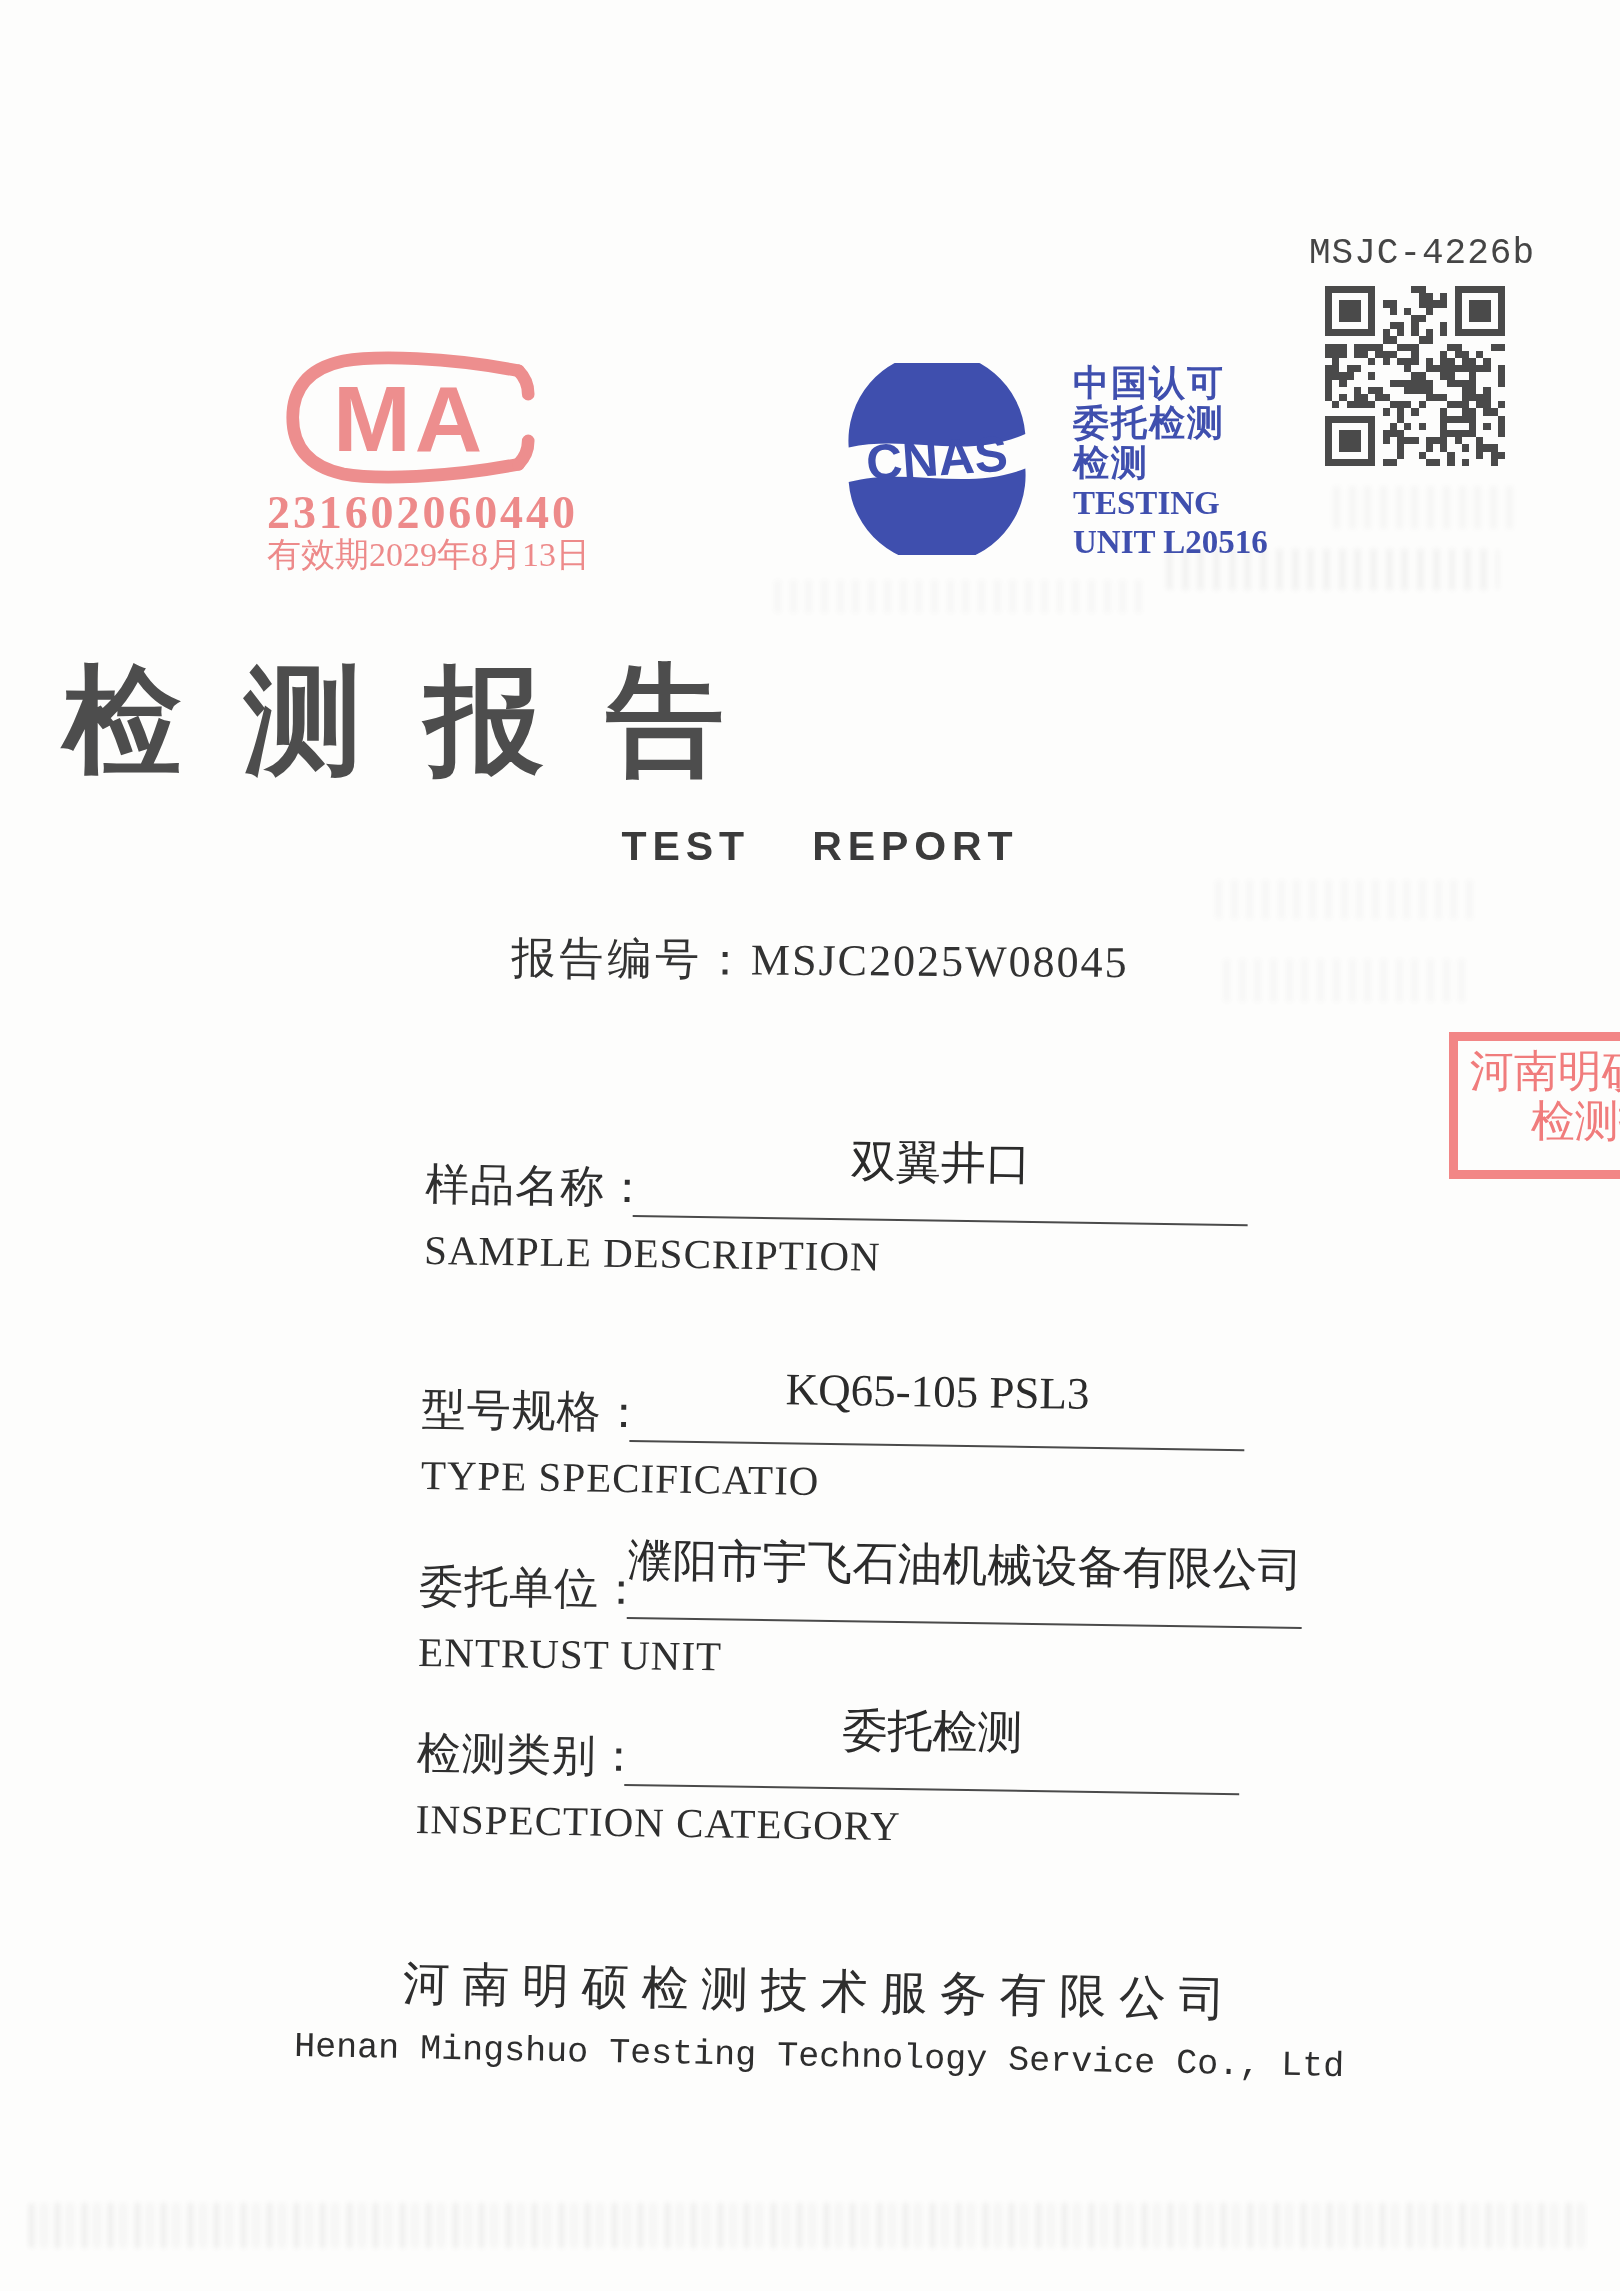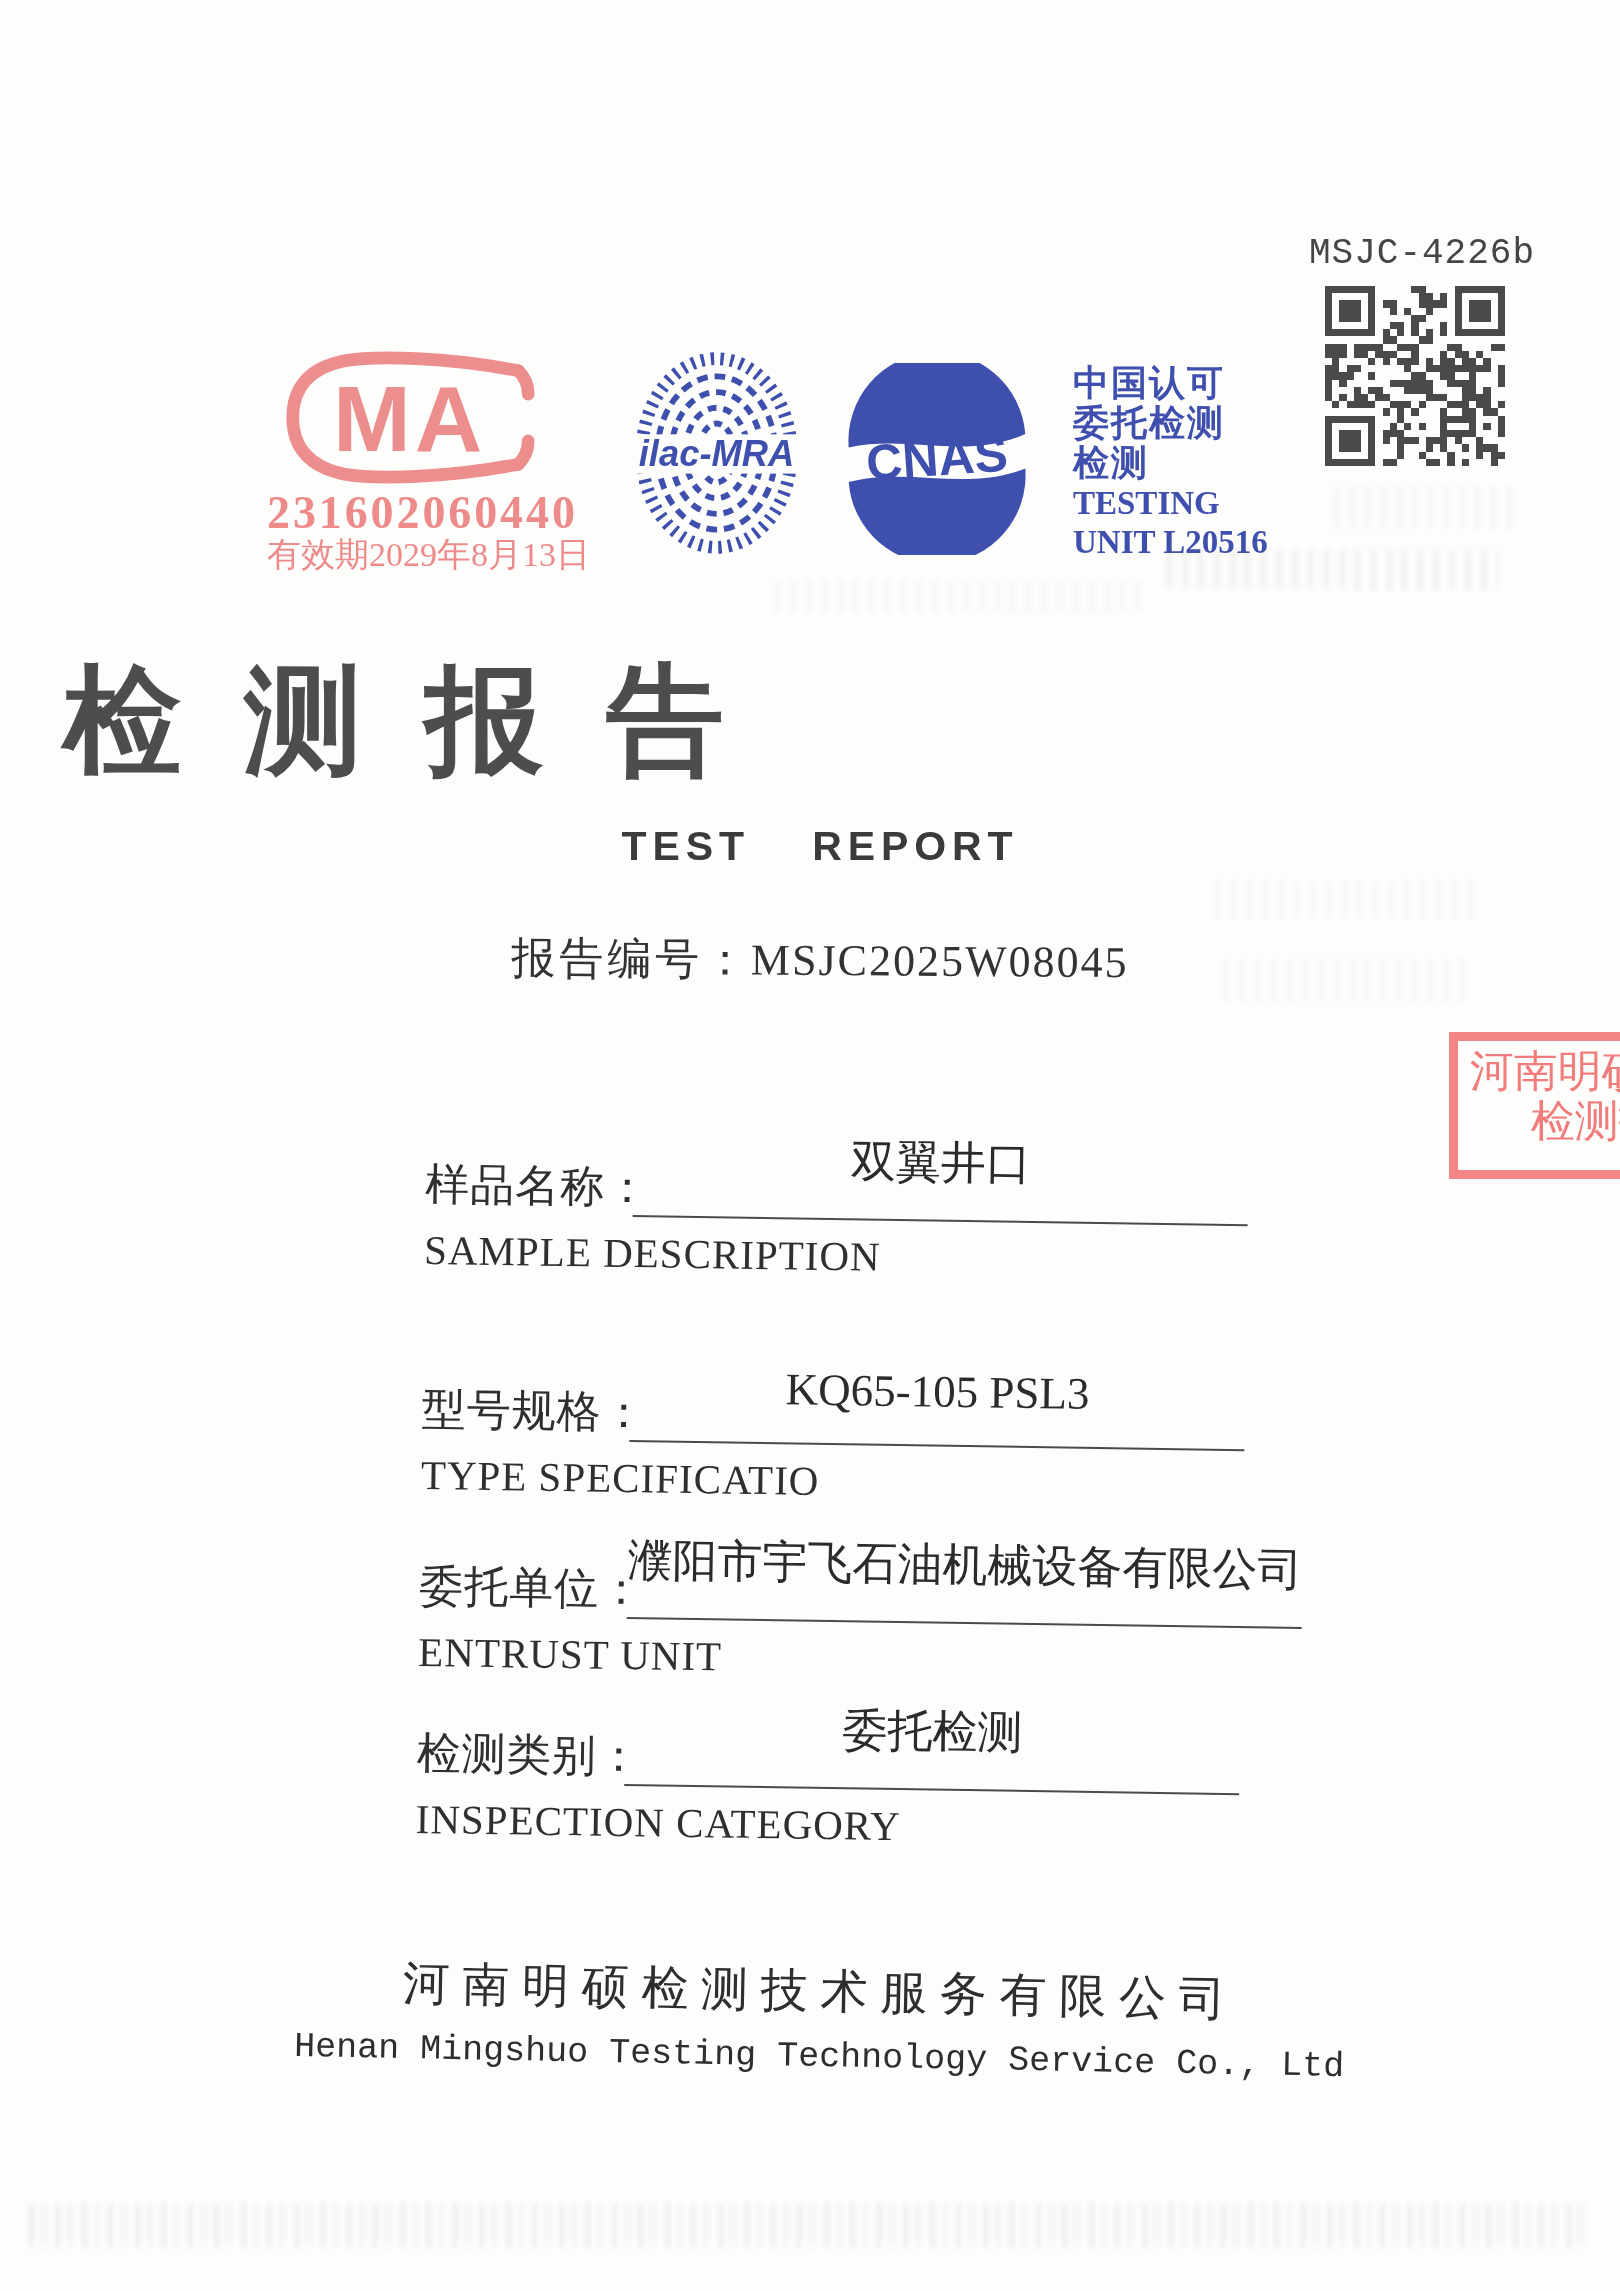--- a/index.html
+++ b/index.html
@@ -420,33 +420,20 @@
         <path d="M 242 22 C 170 8 95 6 62 12 C 24 20 10 42 10 70 C 10 98 24 120 62 128 C 95 134 170 132 242 118"></path>
         <path d="M 242 22 C 250 30 252 38 252 46"></path>
         <path d="M 252 94 C 252 102 250 110 242 118"></path>
       </g>
       <text x="130" y="104" text-anchor="middle" font-family="Liberation Sans, sans-serif" font-size="96" font-weight="bold" letter-spacing="4" fill="#ec8585">MA</text>
     </svg>
     <div class="cma-number">231602060440</div>
     <div class="cma-validity">有效期2029年8月13日</div>
   </div>
 
-  <div class="ilac">
-    <svg width="167" height="208" viewBox="0 0 170 210">
-      <g fill="none" stroke="#3f4fae">
-        <ellipse cx="85" cy="105" rx="76" ry="96" stroke-width="13" stroke-dasharray="3.5 6.5"></ellipse>
-        <ellipse cx="85" cy="105" rx="60" ry="78" stroke-width="6" stroke-dasharray="11 7"></ellipse>
-        <ellipse cx="85" cy="105" rx="46" ry="62" stroke-width="6" stroke-dasharray="10 7"></ellipse>
-        <ellipse cx="85" cy="105" rx="32" ry="46" stroke-width="6" stroke-dasharray="9 7"></ellipse>
-        <ellipse cx="85" cy="105" rx="18" ry="30" stroke-width="6" stroke-dasharray="8 6"></ellipse>
-      </g>
-      <rect x="-4" y="86" width="178" height="40" fill="#fdfdfc"></rect>
-      <text x="85" y="118" text-anchor="middle" font-family="Liberation Sans, sans-serif" font-size="37" font-weight="bold" font-style="italic" fill="#3f4fae">ilac-MRA</text>
-    </svg>
-  </div>
 
   <div class="cnas">
     <svg width="192" height="192" viewBox="0 0 200 200">
       <path d="M 8 88 A 92 92 0 0 1 192 74 C 130 102 70 74 8 88 Z" fill="#3f4fae"></path>
       <path d="M 192 110 A 92 92 0 0 1 8 124 C 70 108 130 134 192 110 Z" fill="#3f4fae"></path>
       <text x="100" y="117" text-anchor="middle" font-family="Liberation Sans, sans-serif" font-size="52" font-weight="bold" fill="#3f4fae" transform="rotate(-4 100 100)">CNAS</text>
     </svg>
   </div>
 
   <div class="cnas-caption">

